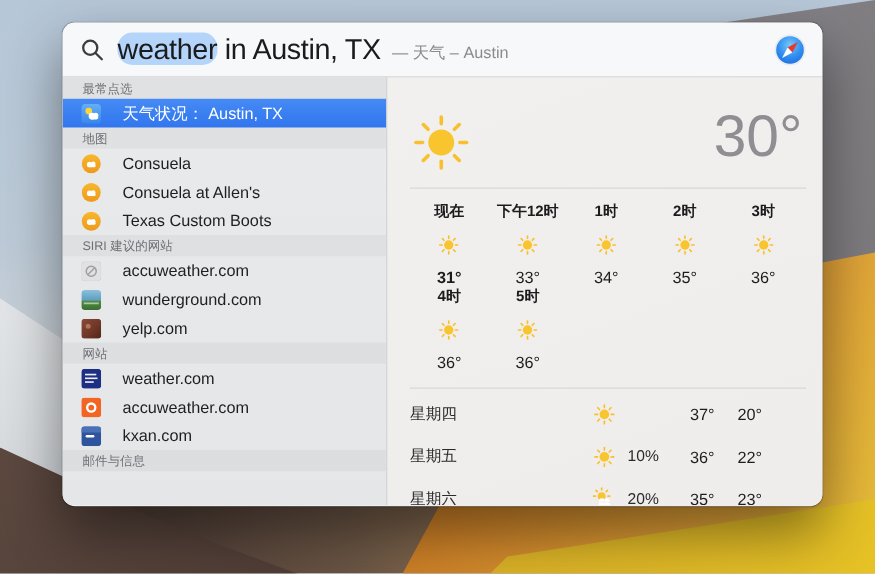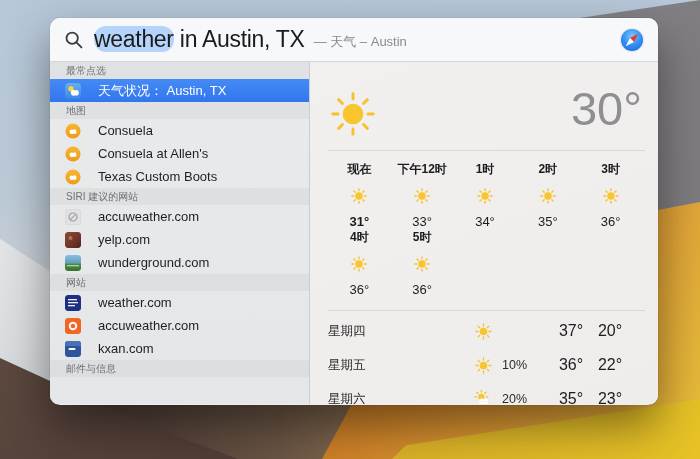--- a/index.html
+++ b/index.html
@@ -64,21 +64,21 @@
   .hour-time { font-size:12px; font-weight:600; color:#1c1c1e; white-space:nowrap; }
   .hour-icon { margin-top:10px; height:16px; }
   .hour-temp { margin-top:10px; font-size:13px; font-weight:500; color:#1c1c1e; }
   .hour-col.now .hour-time, .hour-col.now .hour-temp { font-weight:700; }
 
   .daily { padding:3px 28px 0 18px; }
   .day-row { display:grid; grid-template-columns:142px 26px 56px 1fr 38px 40px; align-items:center; height:34px; }
   .day-name { font-size:12.5px; color:#2b2b2d; }
   .day-icon { height:20px; display:flex; align-items:center; justify-content:center; }
   .day-precip { font-size:12.5px; color:#2b2b2d; padding-left:6px; }
-  .day-high, .day-low { font-size:16px; color:#1d1d1f; text-align:center; }
+  .day-high, .day-low { font-size:13px; color:#1d1d1f; text-align:left; }
 
   
   .li-icon svg { display:block; }
 </style>
 </head>
 <body>
 
 <div class="stage">
 
   <div class="wp">
@@ -206,48 +206,48 @@
       <circle cx="8" cy="8" r="4" fill="none" stroke="#9e9ea4" stroke-width="1.2"></circle>
       <line x1="5.4" y1="10.6" x2="10.6" y2="5.4" stroke="#9e9ea4" stroke-width="1.1"></line>
               </svg>
             </span>
             <span class="li-label">accuweather.com</span>
           </div>
           <div class="sb-row">
             <span class="li-icon">
               <svg width="16" height="16" viewBox="0 0 16 16">
       <defs>
-                  <linearGradient id="g-yelp" x1="0" y1="0" x2="1" y2="1">
-        <stop offset="0" stop-color="#8a4a38"></stop>
-                    <stop offset="0.6" stop-color="#6e3526"></stop>
-        <stop offset="1" stop-color="#4e2418"></stop>
-                  </linearGradient>
-                </defs>
-      <rect width="16" height="16" rx="2" fill="url(#g-yelp)"></rect>
-      <circle cx="5.5" cy="6" r="2" fill="#c98a6a" opacity="0.7"></circle>
-              </svg>
-            </span>
-            <span class="li-label">yelp.com</span>
-          </div>
-          <div class="sb-row">
-            <span class="li-icon">
-              <svg width="16" height="16" viewBox="0 0 16 16">
-      <defs>
                   <linearGradient id="g-wu" x1="0" y1="0" x2="0" y2="1">
         <stop offset="0" stop-color="#8cc0da"></stop>
                     <stop offset="0.5" stop-color="#5f9fc0"></stop>
         <stop offset="0.58" stop-color="#4e8a3e"></stop>
                     <stop offset="1" stop-color="#3c6f32"></stop>
                   </linearGradient>
                 </defs>
       <rect width="16" height="16" rx="2" fill="url(#g-wu)"></rect>
       <rect x="2" y="10" width="12" height="1.4" fill="#ffffff" opacity="0.55"></rect>
               </svg>
             </span>
             <span class="li-label">wunderground.com</span>
+          </div>
+          <div class="sb-row">
+            <span class="li-icon">
+              <svg width="16" height="16" viewBox="0 0 16 16">
+      <defs>
+                  <linearGradient id="g-yelp" x1="0" y1="0" x2="1" y2="1">
+        <stop offset="0" stop-color="#8a4a38"></stop>
+                    <stop offset="0.6" stop-color="#6e3526"></stop>
+        <stop offset="1" stop-color="#4e2418"></stop>
+                  </linearGradient>
+                </defs>
+      <rect width="16" height="16" rx="2" fill="url(#g-yelp)"></rect>
+      <circle cx="5.5" cy="6" r="2" fill="#c98a6a" opacity="0.7"></circle>
+              </svg>
+            </span>
+            <span class="li-label">yelp.com</span>
           </div>
           <div class="sb-header">网站</div>
           <div class="sb-row">
             <span class="li-icon">
               <svg width="16" height="16" viewBox="0 0 16 16">
       <rect width="16" height="16" rx="2" fill="#1c2f82"></rect>
       <g fill="#ffffff" opacity="0.92">
                   <rect x="3" y="4" width="9" height="1.3"></rect>
       <rect x="3" y="7" width="10" height="1.3"></rect>
                   <rect x="3" y="10" width="7" height="1.3"></rect>

